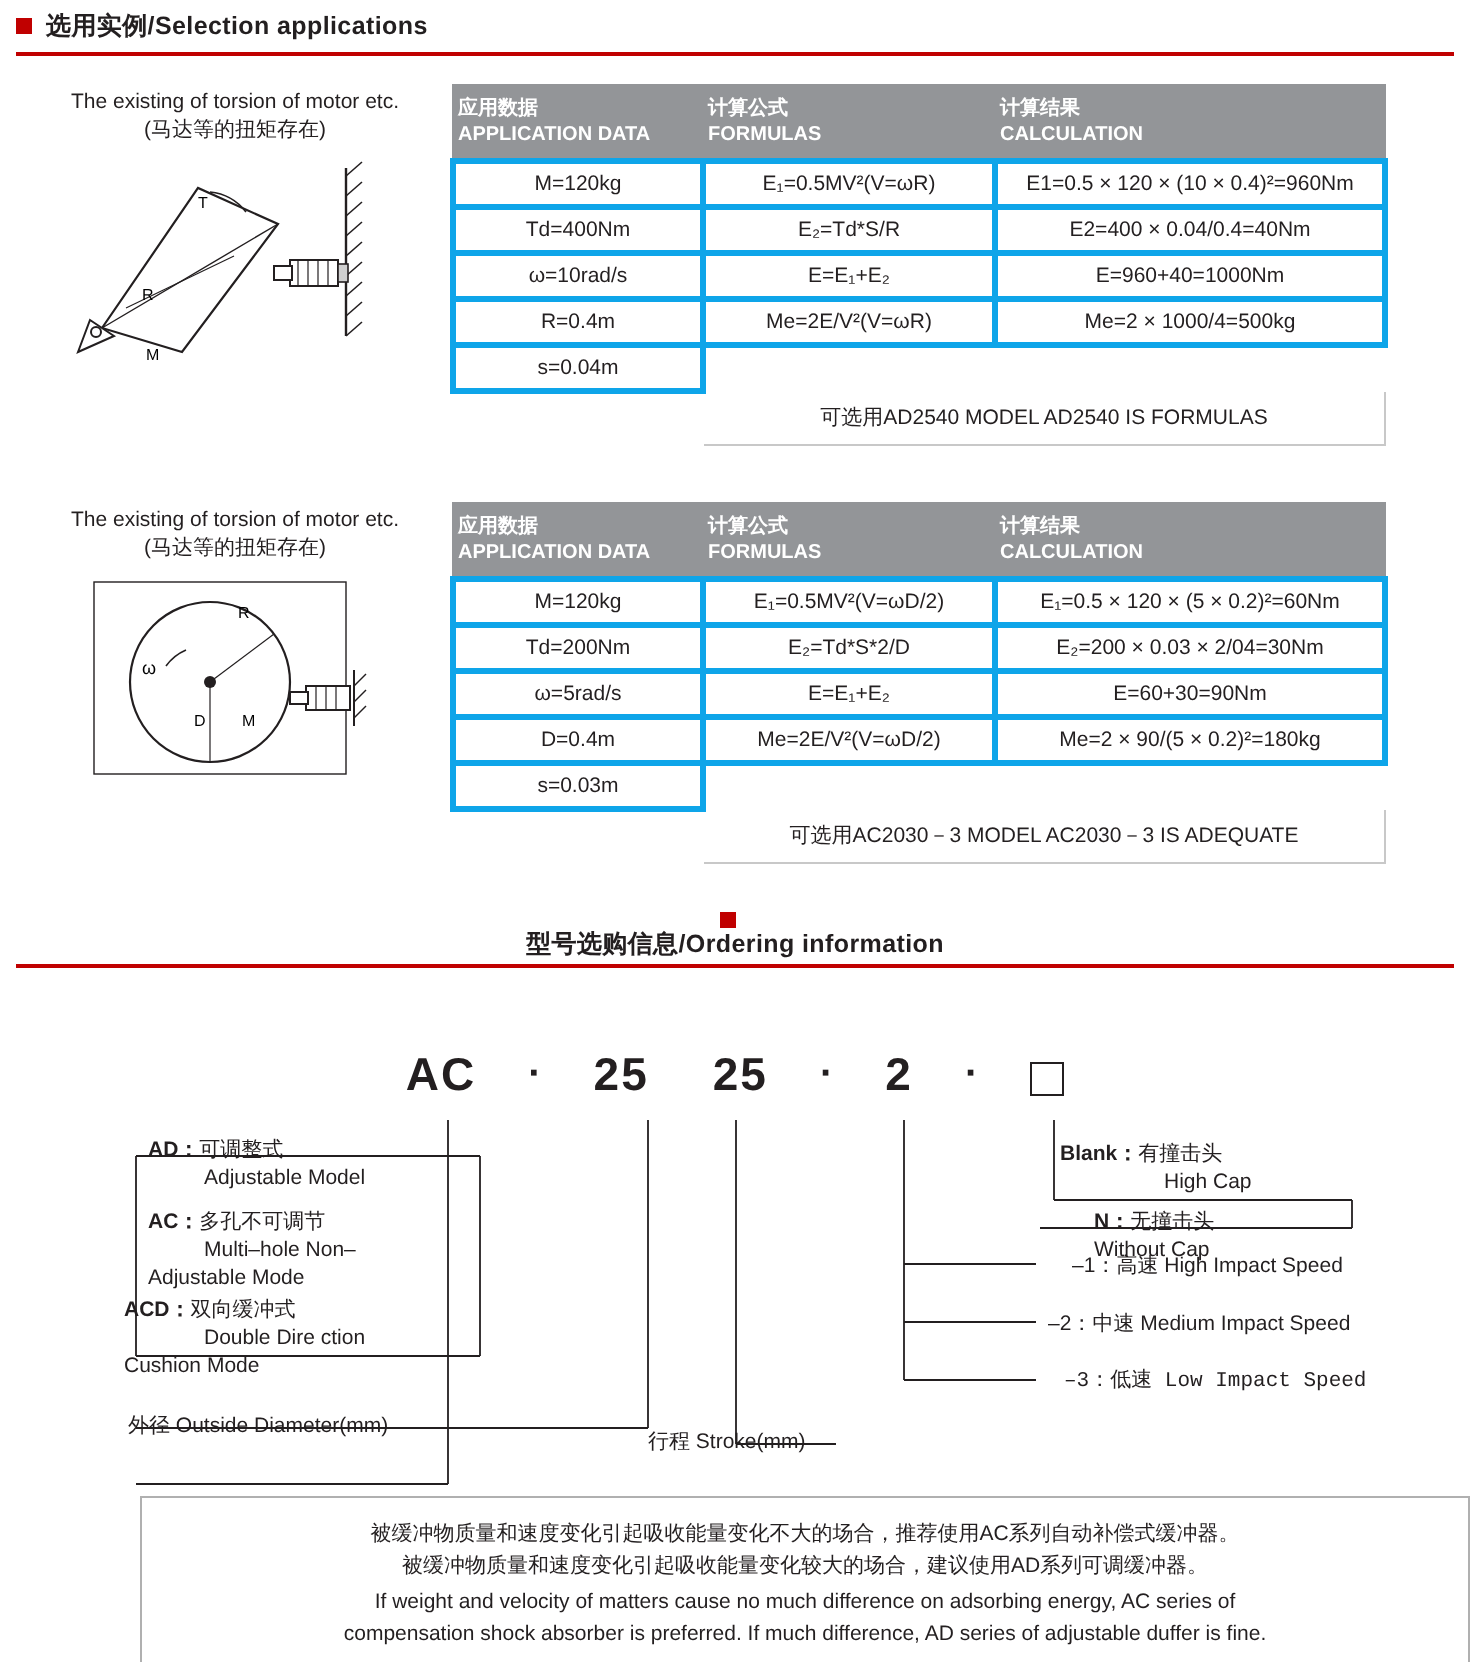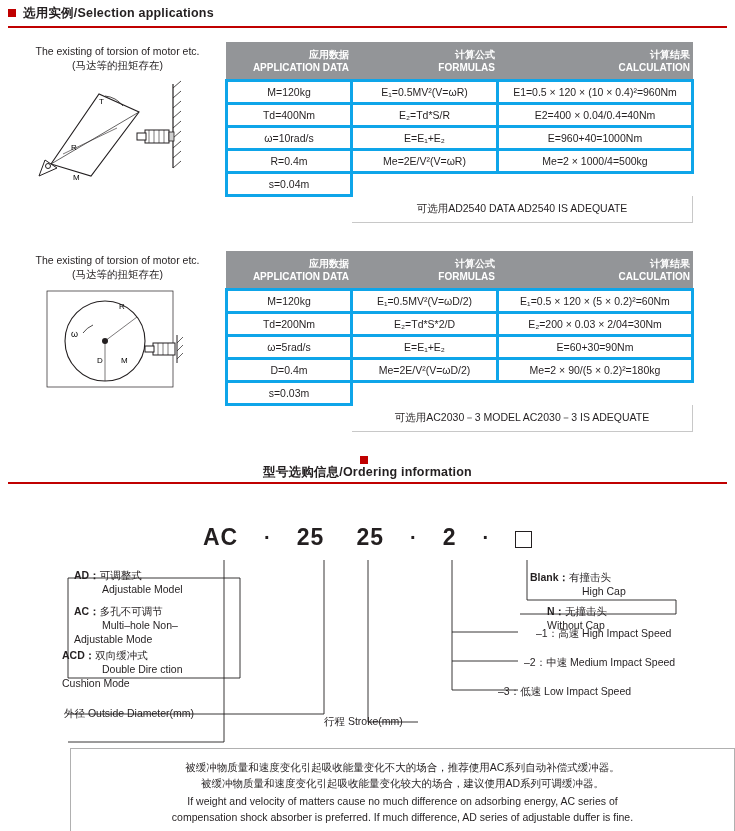--- a/index.html
+++ b/index.html
@@ -68,21 +68,21 @@
     table-layout: fixed;
   }
   table.calc th {
     background: #939598;
     color: #ffffff;
     font-size: 10px;
     font-weight: bold;
     line-height: 13px;
     padding: 5px 2px;
     border: 1px solid #939598;
-    text-align: right;
+    text-align: left;
   }
   table.calc td {
     border: 3px solid #0ea5e9;
     font-size: 10.5px;
     text-align: center;
     padding: 4px 3px;
     height: 22px;
     color: #231f20;
   }
   table.calc td.blank { border-left: 1px solid #ffffff; border-bottom: 1px solid #ffffff; border-right:1px solid #ffffff; }
@@ -235,21 +235,21 @@
         <td>Me=2E/V²(V=ωR)</td>
         <td>Me=2 × 1000/4=500kg</td>
       </tr>
       <tr>
         <td>s=0.04m</td>
         <td class="blank"></td>
         <td class="blank"></td>
       </tr>
       <tr class="last">
         <td class="blank"></td>
-        <td class="note" colspan="2">可选用AD2540 DATA AD2540 IS ADEQUATE</td>
+        <td class="note" colspan="2">可选用AD2540 MODEL AD2540 IS FORMULAS</td>
       </tr>
     </tbody>
   </table>
 </div>
 
 <div class="example" style="margin-top:28px;">
   <div class="fig">
     <div class="cap">The existing of torsion of motor etc.</div>
     <div class="cap cn">(马达等的扭矩存在)</div>
     <div class="draw">
@@ -406,21 +406,21 @@
     <span class="bold">N：</span><span>无撞击头</span><br>
     <span style="">Without Cap</span>
   </div>
 
   <div class="abs lbl" style="left:536px; top:126px;">
     <span>–1：</span><span>高速 High Impact Speed</span>
   </div>
   <div class="abs lbl" style="left:524px; top:155px;">
     <span>–2：</span><span>中速 Medium Impact Speed</span>
   </div>
-  <div class="abs lbl" style="left:498px; top:184px;">
+  <div class="abs lbl" style="left:532px; top:184px;font-family:Liberation Mono, monospace;">
     <span>–3：</span><span>低速 Low Impact Speed</span>
   </div>
 
   <div class="note-box abs" style="left:35px; top:248px; width:665px;">
     <div>被缓冲物质量和速度变化引起吸收能量变化不大的场合，推荐使用AC系列自动补偿式缓冲器。</div>
     <div>被缓冲物质量和速度变化引起吸收能量变化较大的场合，建议使用AD系列可调缓冲器。</div>
     <div style="margin-top:2px;">If weight and velocity of matters cause no much difference on adsorbing energy, AC series of</div>
     <div>compensation shock absorber is preferred. If much difference, AD series of adjustable duffer is fine.</div>
   </div>
 </div>

